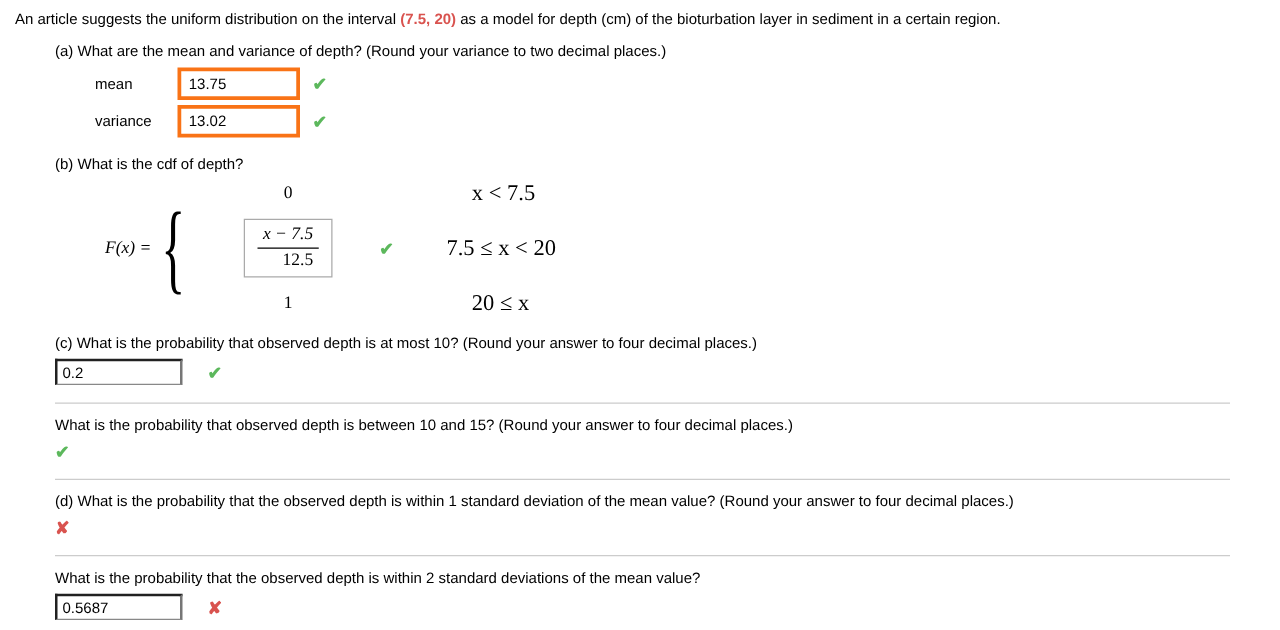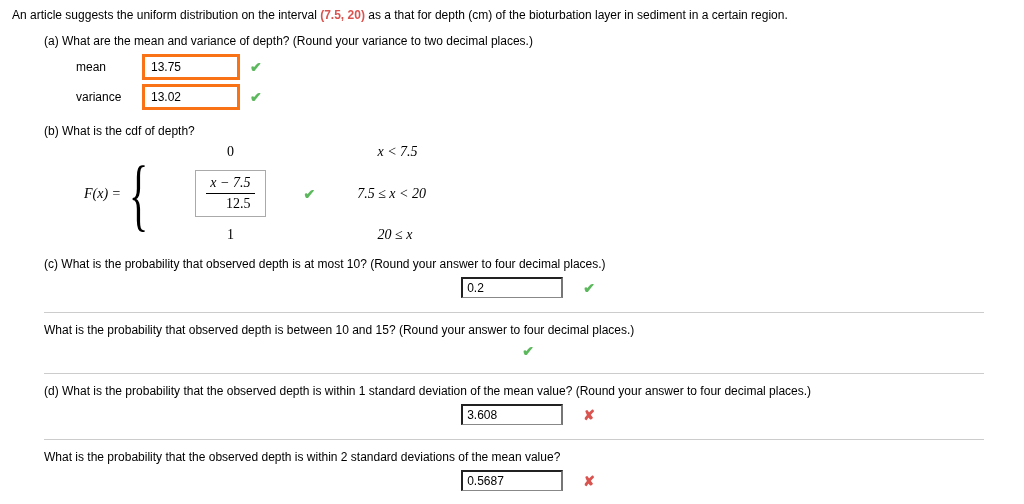--- a/index.html
+++ b/index.html
@@ -43,21 +43,21 @@
   display: flex;
   flex-direction: column;
   gap: 10px;
 }
 .cdf-row {
   display: flex;
   align-items: center;
   gap: 18px;
 }
 .cdf-val { width: 110px; text-align: center; }
-.cdf-cond { padding-left: 40px; font-family: 'Times New Roman', serif; font-size: 14px; font-style: italic; }
+.cdf-cond { padding-left: 40px; font-family: 'Times New Roman', serif; font-size: 18px; }
 .frac-box {
   border: 1px solid #aaa;
   display: inline-block;
   padding: 4px 10px;
   text-align: center;
   font-family: 'Times New Roman', serif;
   font-size: 14px;
 }
 .frac-num {
   display: block;
@@ -69,36 +69,35 @@
 .hr {
   border: none;
   border-bottom: 1px solid #ccc;
   margin: 12px 0 10px 0;
 }
 .answer-line {
   display: flex;
   align-items: center;
   gap: 20px;
   margin-top: 4px;
-  justify-content: center;
 }
 .answer-box {
   border-bottom: 1px solid #888;
   width: 90px;
   padding: 2px 4px;
   background: #fff;
   font-size: 12px;
 }
 .plain-font { font-family: 'Times New Roman', serif; font-size: 14px; }
 </style>
 </head>
 <body>
 
 <div class="problem-intro">
-  <span>An article suggests the uniform distribution on the interval </span><span class="red">(7.5</span><span class="red">, </span><span class="red">20)</span><span> as a that for depth (cm) of the bioturbation layer in sediment in a certain region.</span>
+  <span>An article suggests the uniform distribution on the interval </span><span class="red">(7.5</span><span class="red">, </span><span class="red">20)</span><span> as a model for depth (cm) of the bioturbation layer in sediment in a certain region.</span>
 </div>
 
 <div class="section">
   <div class="section-q">(a) What are the mean and variance of depth? (Round your variance to two decimal places.)</div>
   <div class="field-row">
     <div class="field-label">mean</div>
     <input class="field-box" value="13.75" style="">
     <span class="check correct">✔</span>
   </div>
   <div class="field-row">
@@ -153,21 +152,20 @@
   <div class="answer-line">
     <span class="check correct">✔</span>
   </div>
 </div>
 
 <hr class="hr" style="margin-left:32px; width:940px">
 
 <div class="section">
   <div class="section-q">(d) What is the probability that the observed depth is within 1 standard deviation of the mean value? (Round your answer to four decimal places.)</div>
   <div class="answer-line">
-    <input class="answer-box" value="3.608" style="">
     <span class="check wrong">✘</span>
   </div>
 </div>
 
 <hr class="hr" style="margin-left:32px; width:940px">
 
 <div class="section">
   <div class="section-q">What is the probability that the observed depth is within 2 standard deviations of the mean value?</div>
   <div class="answer-line">
     <input class="answer-box" value="0.5687" style="">

